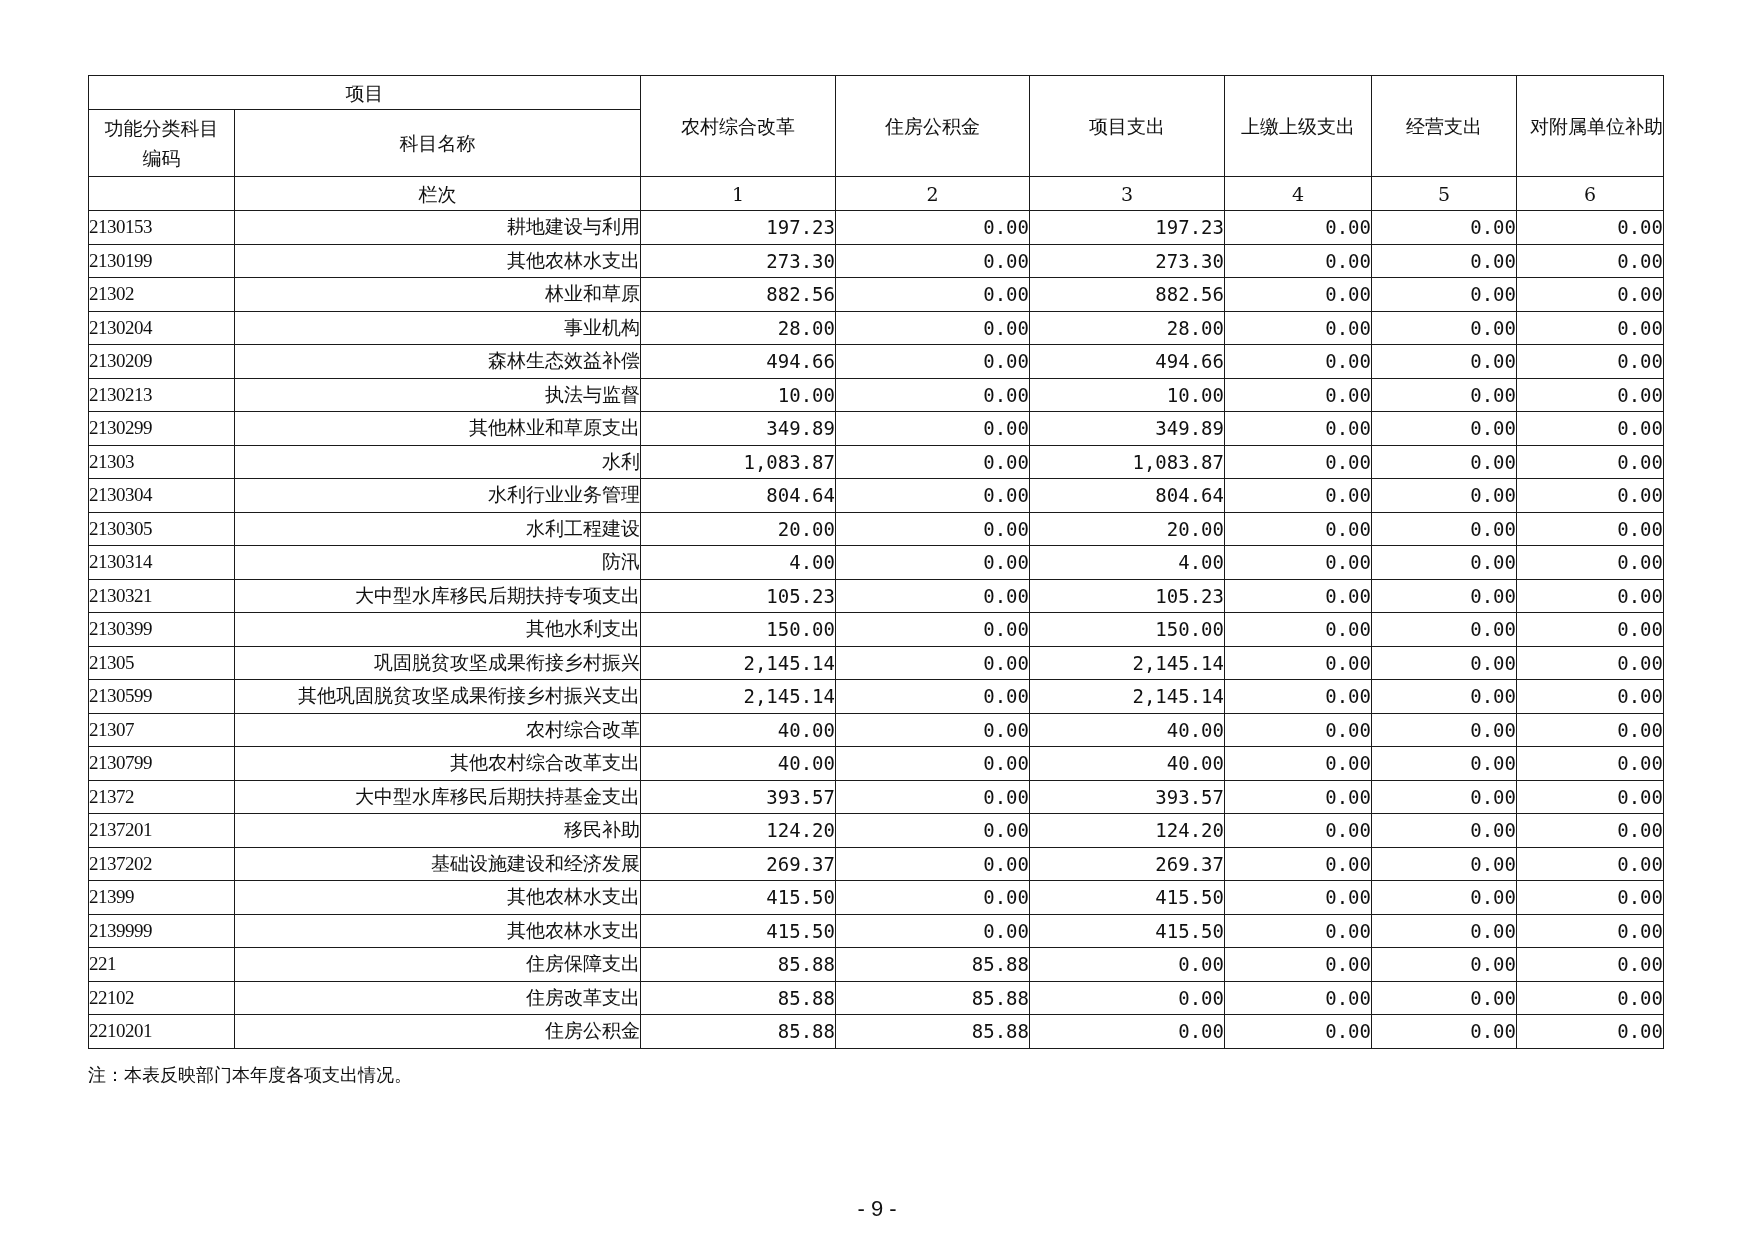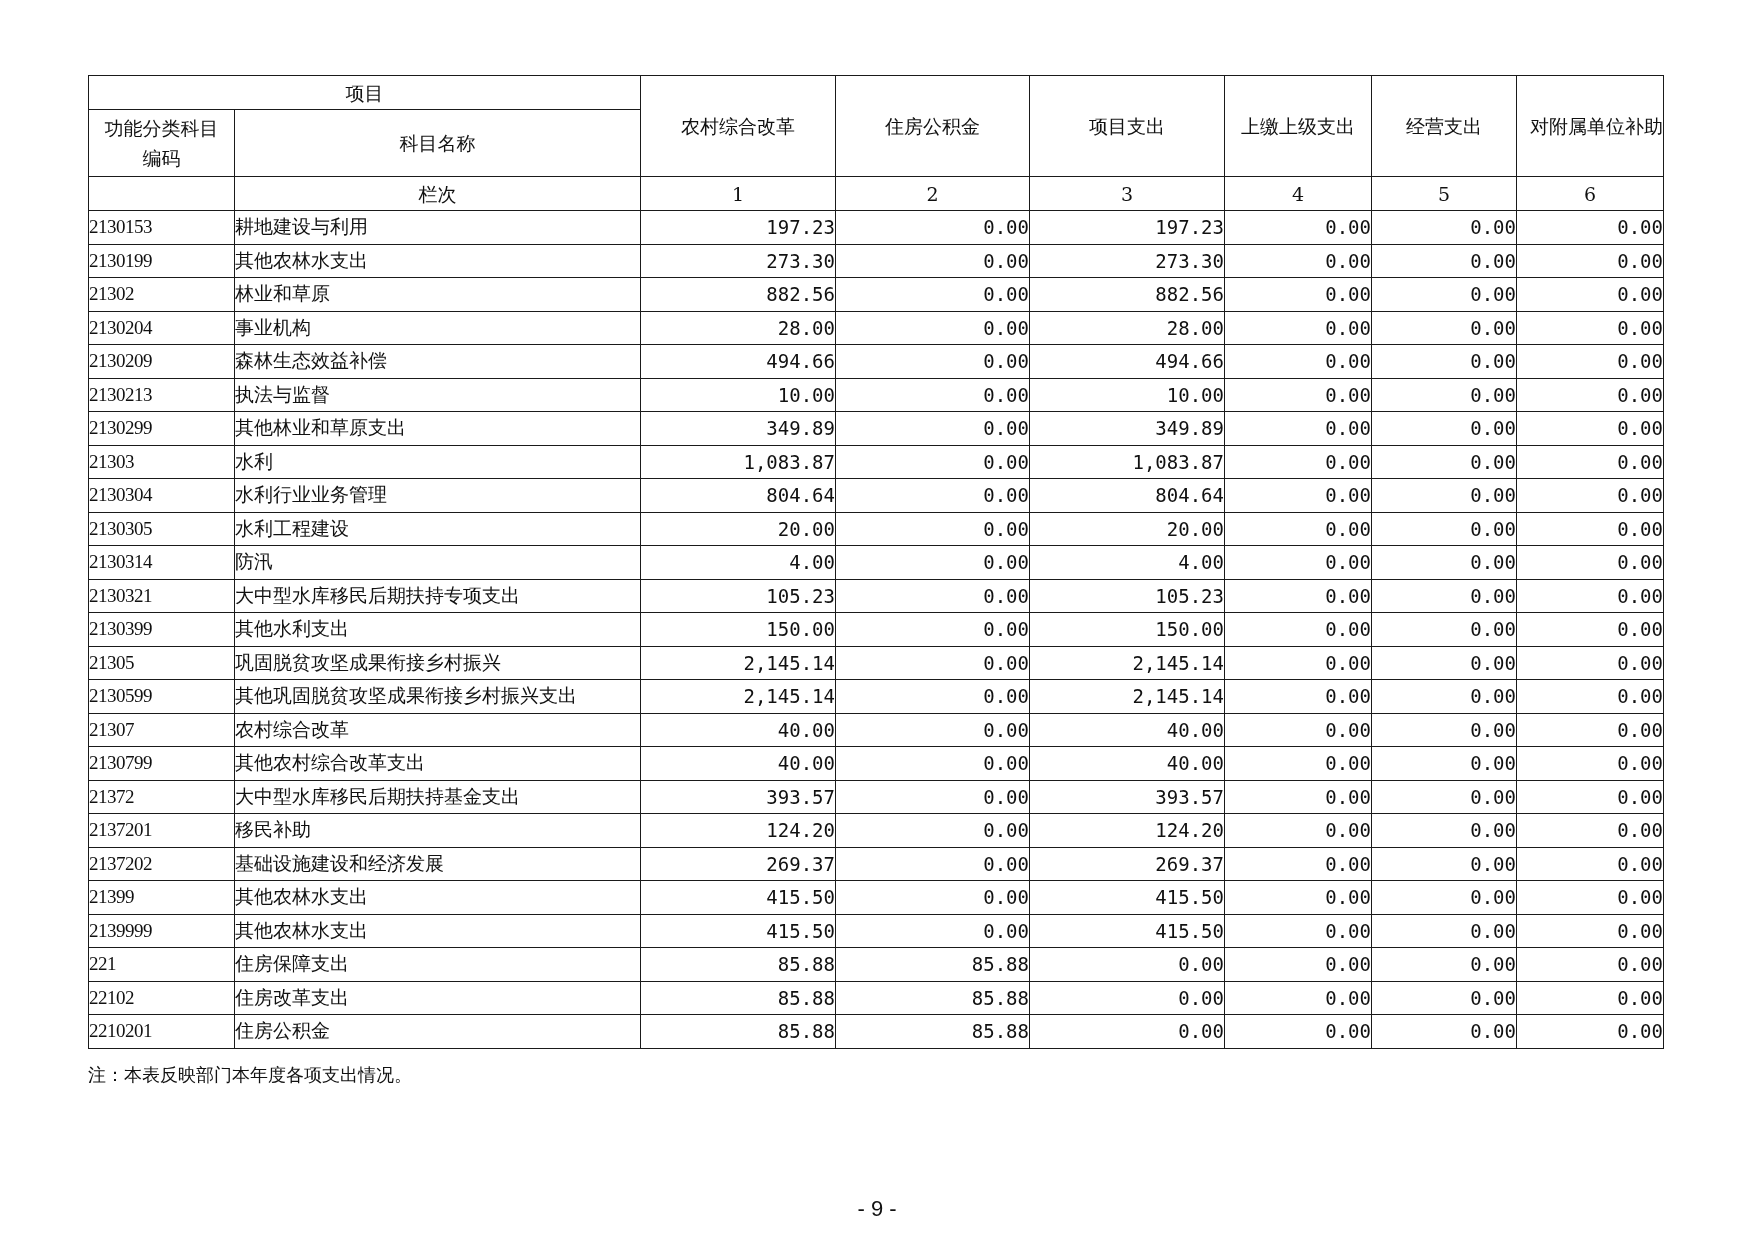--- a/index.html
+++ b/index.html
@@ -9,21 +9,21 @@
                table-layout: fixed; width: 1575px; }
   table.main td, table.main th { border: 1.6px solid #1a1a1a; padding: 0; font-weight: normal;
                font-size: 19px; white-space: nowrap; overflow: hidden; }
   th { text-align: center; vertical-align: middle; line-height: 32px; }
   tr.h1 th { height: 33px; }
   tr.h2 th { height: 66px; }
   tr.h3 th { height: 33px; text-align: center; }
   tr.h2 th.wrap { white-space: normal; line-height: 32px; }
   tr.drow td { height: 32.5px; }
   td.code { padding-left: 9px; text-align: left; font-family: "Liberation Serif", serif; font-size: 20px; letter-spacing: -0.5px; }
-  td.name { padding-left: 12px; text-align: left; }
+  td.name { padding-left: 12px; text-align: right; }
   td.num { text-align: right; padding-right: 1px; font-family: "DejaVu Sans Mono", "Liberation Mono", monospace; font-size: 18px; letter-spacing: 0px; }
   .note { position: absolute; left: 88px; top: 1064px; font-size: 18px; line-height: 22px; }
   .pageno { position: absolute; left: 0; width: 1754px; top: 1196px; text-align: center;
             font-family: "Liberation Sans", sans-serif; font-size: 22px; }
 </style>
 </head>
 <body>
 
 <table class="main">
   <colgroup>

